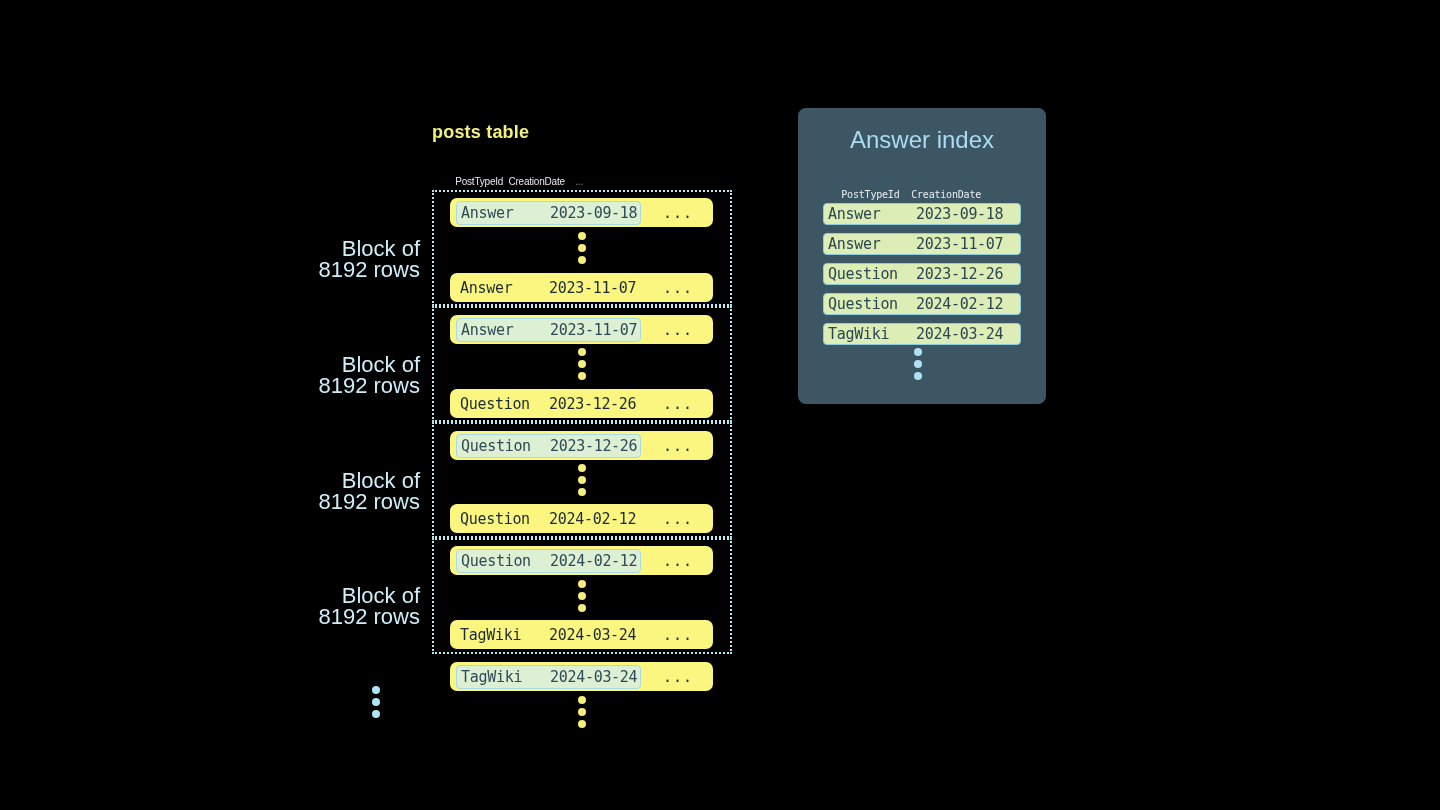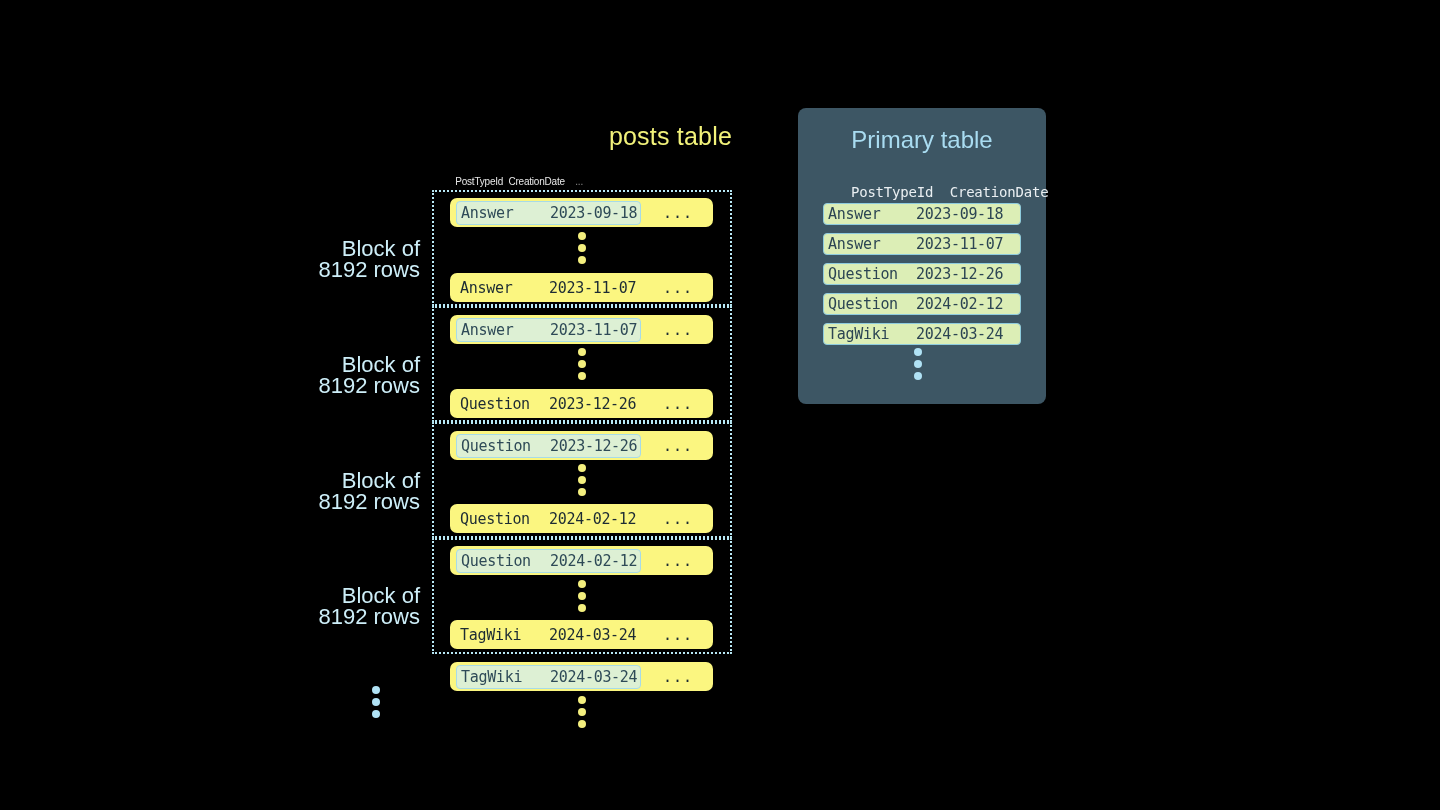--- a/index.html
+++ b/index.html
@@ -18,25 +18,26 @@
   }
 
   
   .abs { position: absolute; }
 
   
   #posts-table-title {
     left: 432px;
     top: 122px;
     width: 300px;
-    text-align: right;
-    font-size: 25px;
+    text-align: left;
+    font-size: 18px;
     color: #f2f27a;
     font-family: "Liberation Sans", sans-serif;
     letter-spacing: 0.2px;
+    font-weight: bold;
   }
 
   #posts-table-header {
     left: 450px;
     top: 165px;
     width: 265px;
     height: 20px;
     font-family: Liberation Sans, sans-serif;
     font-size: 10px;
     color: #e8e8e8;
@@ -136,24 +137,24 @@
     top: 18px;
     width: 248px;
     text-align: center;
     font-size: 24px;
     color: #a9dcf1;
     font-family: "Liberation Sans", sans-serif;
   }
   #primary-index-header {
     position: absolute;
     left: 20px;
-    top: 60px;
+    top: 70px;
     width: 210px;
     font-family: "DejaVu Sans Mono", monospace;
-    font-size: 14px;
+    font-size: 10px;
     color: #eaeff2;
     white-space: pre;
     letter-spacing: -0.2px;
   }
   .index-rows {
     position: absolute;
     left: 25px;
     top: 95px;
     width: 198px;
   }
@@ -275,21 +276,21 @@
     <i></i>
     <i></i>
 </div>
 <div class="abs vdots-blue" style="left:371px; top:686px; height:32px;">
   <i></i>
     <i></i>
     <i></i>
 </div>
 
 <div class="abs" id="primary-index-panel">
-  <div id="primary-index-title">Primary table</div>
+  <div id="primary-index-title">Answer index</div>
   <div id="primary-index-header">
     <span>PostTypeId</span><span>  </span><span>CreationDate</span>
   </div>
 
   <div class="index-rows">
     <div class="index-row"><span class="type">Answer</span><span class="date">2023-09-18</span></div>
     <div class="index-row"><span class="type">Answer</span><span class="date">2023-11-07</span></div>
     <div class="index-row"><span class="type">Question</span><span class="date">2023-12-26</span></div>
     <div class="index-row"><span class="type">Question</span><span class="date">2024-02-12</span></div>
     <div class="index-row"><span class="type">TagWiki</span><span class="date">2024-03-24</span></div>

